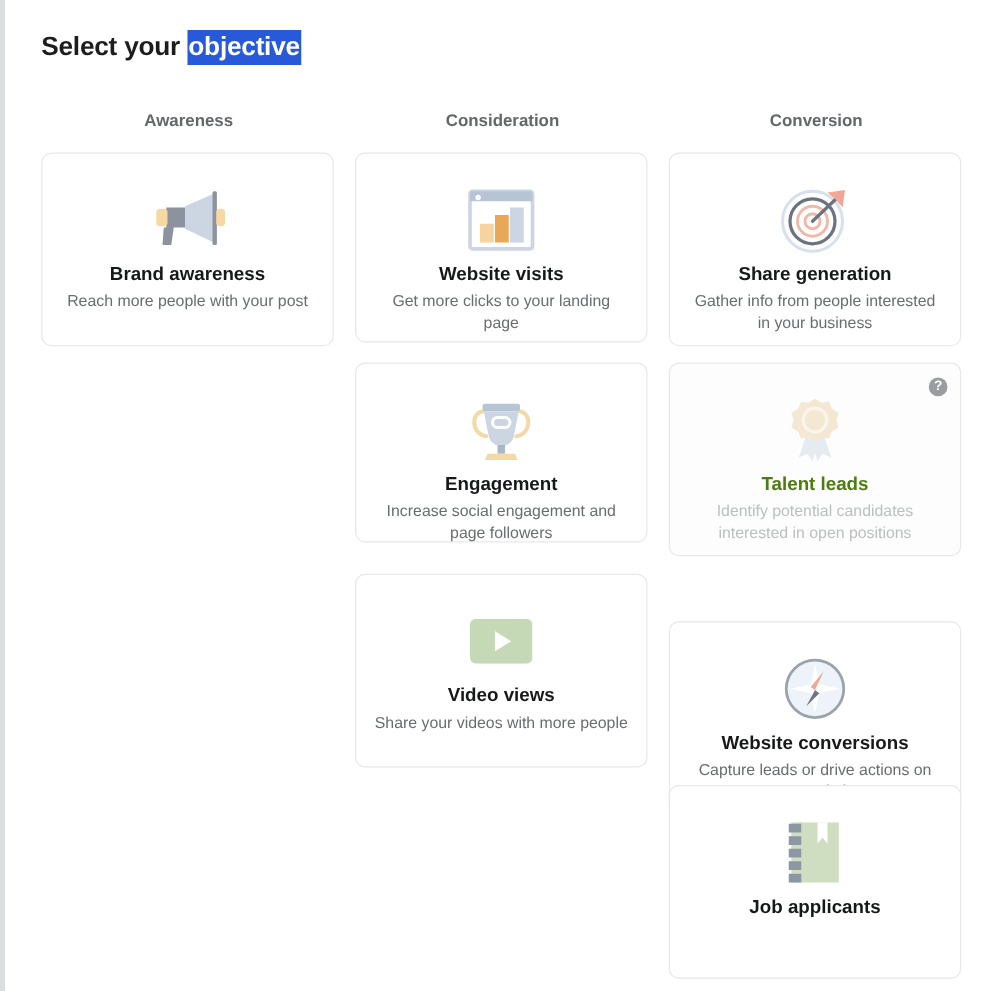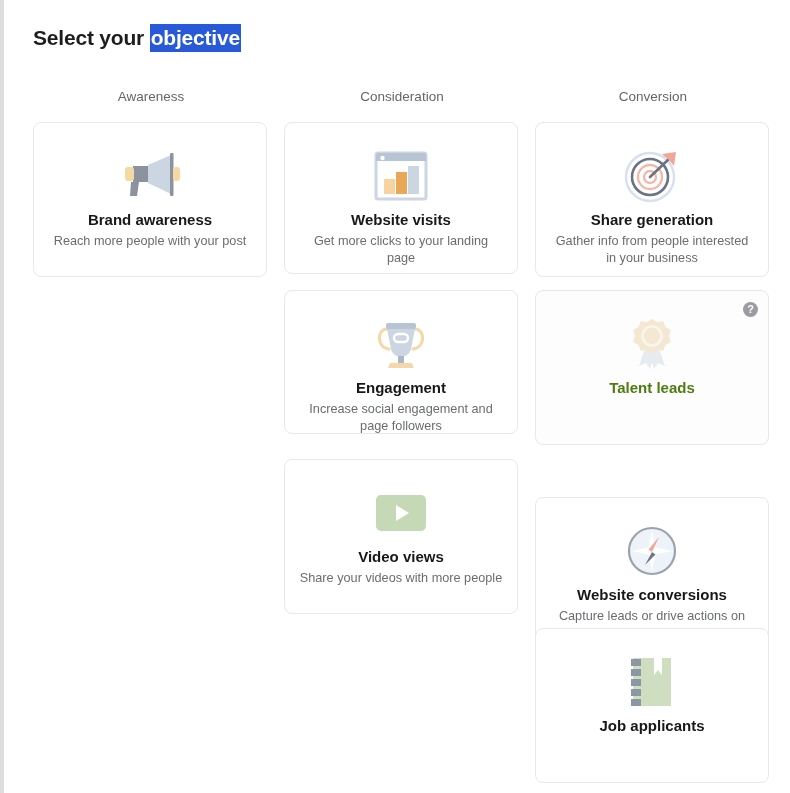--- a/index.html
+++ b/index.html
@@ -47,20 +47,21 @@
   }
 
   
   .col-header {
     position: absolute;
     top: 89px;
     width: 246px;
     text-align: center;
     font-size: 13.5px;
     color: #63666a;
+    font-weight: bold;
   }
   #col-header-awareness     { left: 28px; }
   #col-header-consideration { left: 279px; }
   #col-header-conversion    { left: 530px; }
 
   
   .card {
     position: absolute;
     width: 234px;
     border: 1px solid #e8e8e8;
@@ -211,20 +212,21 @@
     <div class="help-badge">?</div>
     <div class="card-icon">
       <svg width="58" height="56" viewBox="0 0 58 56">
         <path d="M22 32 L16 50 L23 47 L27 53 L32 36 Z" fill="#ccd6e3"></path>
         <path d="M36 32 L42 50 L35 47 L31 53 L26 36 Z" fill="#ccd6e3"></path>
         <path d="M29 3 l5.2 3.1 6-.8 2.4 5.6 5.2 3.2 -1.6 5.9 1.6 5.9 -5.2 3.2 -2.4 5.6 -6 -.8 -5.2 3.1 -5.2 -3.1 -6 .8 -2.4 -5.6 -5.2 -3.2 1.6 -5.9 -1.6 -5.9 5.2 -3.2 2.4 -5.6 6 .8 Z" fill="#eccfa0"></path>
         <circle cx="29" cy="20" r="9.5" fill="none" stroke="#f8ecd8" stroke-width="2.6"></circle>
       </svg>
     </div>
     <div class="card-title">Talent leads</div>
+    <div class="card-desc">Identify potential candidates interested in open positions</div>
   </div>
 
   <div class="card" id="card-video-views">
     <div class="card-icon">
       <svg width="50" height="36" viewBox="0 0 50 36">
         <rect x="0" y="0" width="50" height="36" rx="5" fill="#c6d9b6"></rect>
         <path d="M20 10 L33 18 L20 26 Z" fill="#ffffff"></path>
       </svg>
     </div>
     <div class="card-title">Video views</div>

